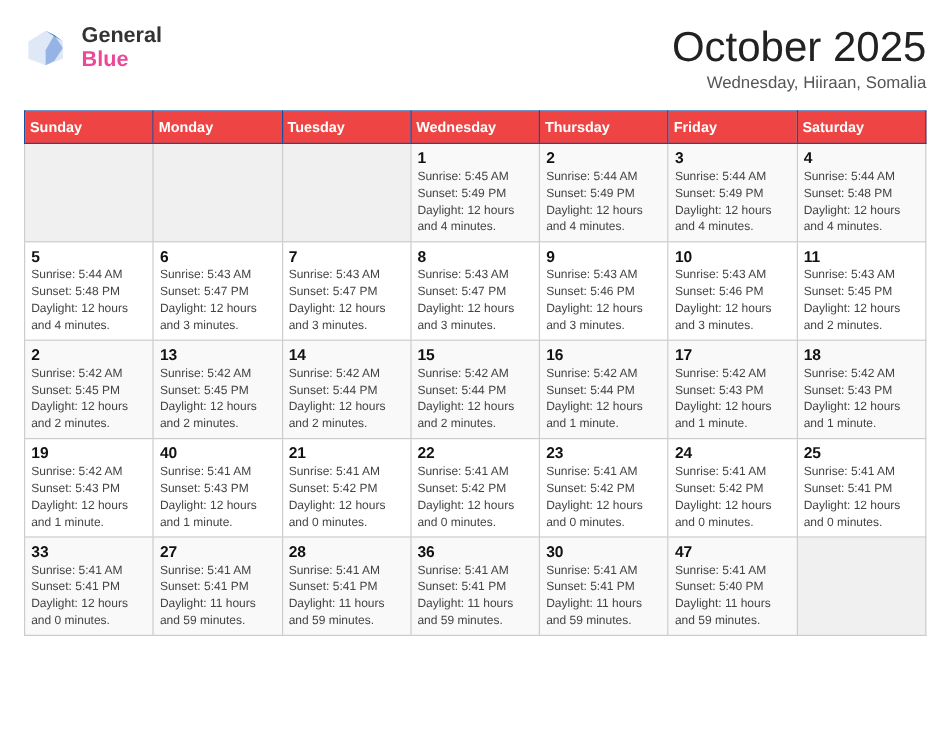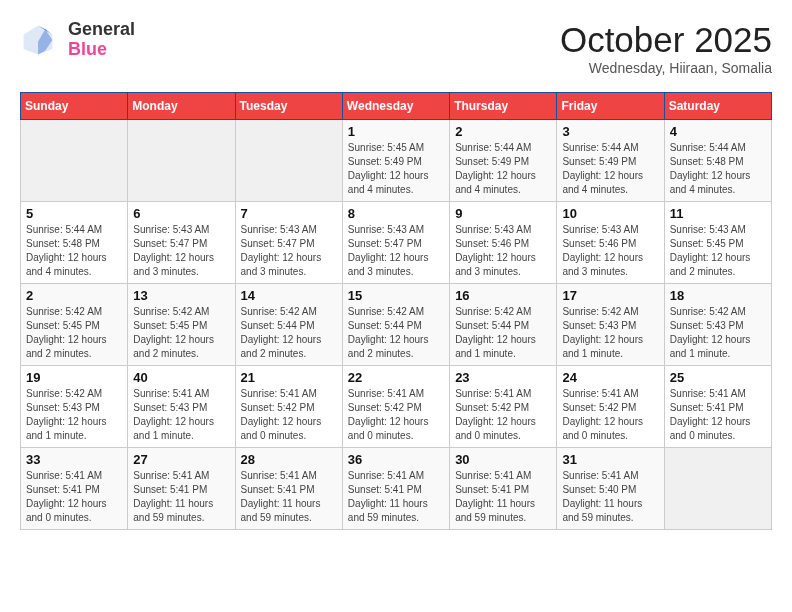--- a/index.html
+++ b/index.html
@@ -311,21 +311,21 @@
 Sunset: 5:41 PM
 Daylight: 11 hours and 59 minutes.</div>
         </td>
         <td>
           <div class="day-number">30</div>
           <div class="day-info" style="white-space: pre-line;">Sunrise: 5:41 AM
 Sunset: 5:41 PM
 Daylight: 11 hours and 59 minutes.</div>
         </td>
         <td>
-          <div class="day-number">31</div>
+          <div class="day-number">47</div>
           <div class="day-info" style="white-space: pre-line;">Sunrise: 5:41 AM
 Sunset: 5:40 PM
 Daylight: 11 hours and 59 minutes.</div>
         </td>
         <td class="empty-cell"></td>
       </tr>
     </tbody>
 </table>
 
 </body></html>

